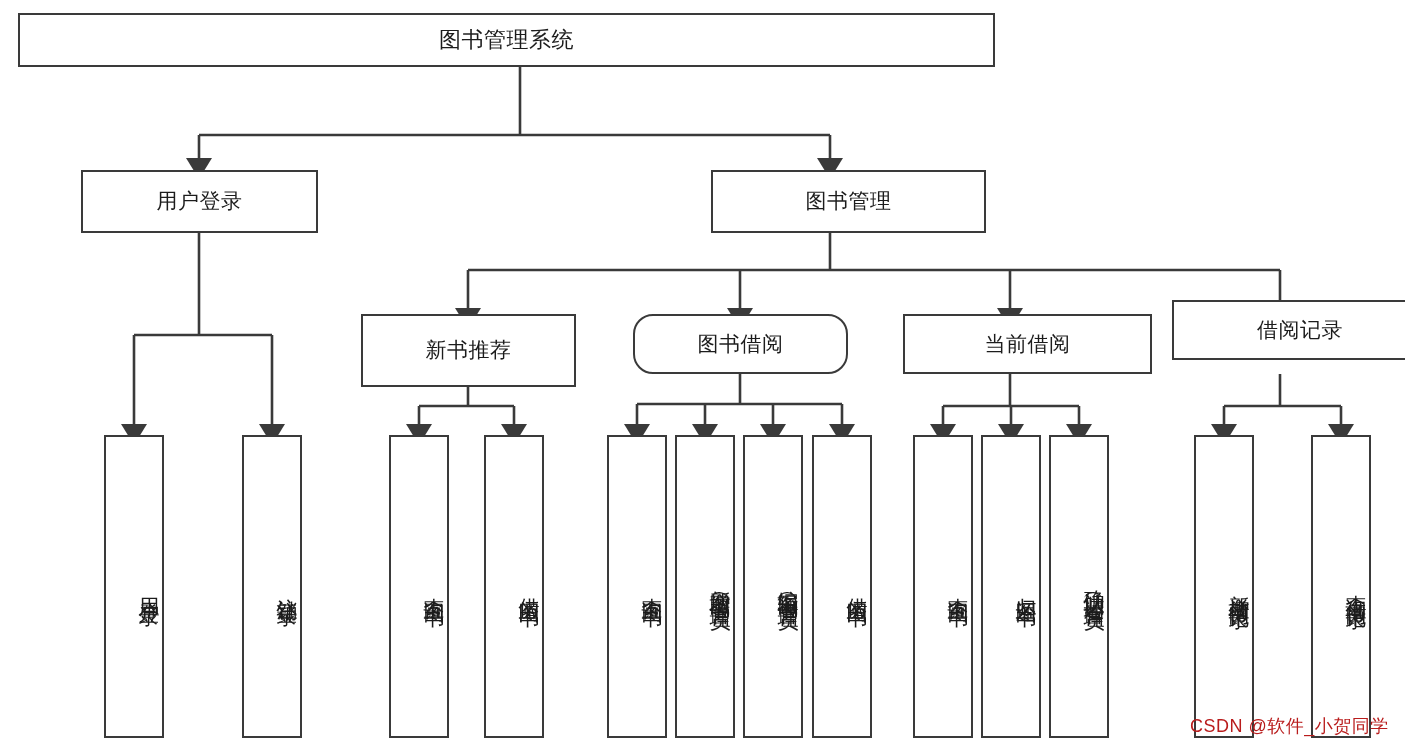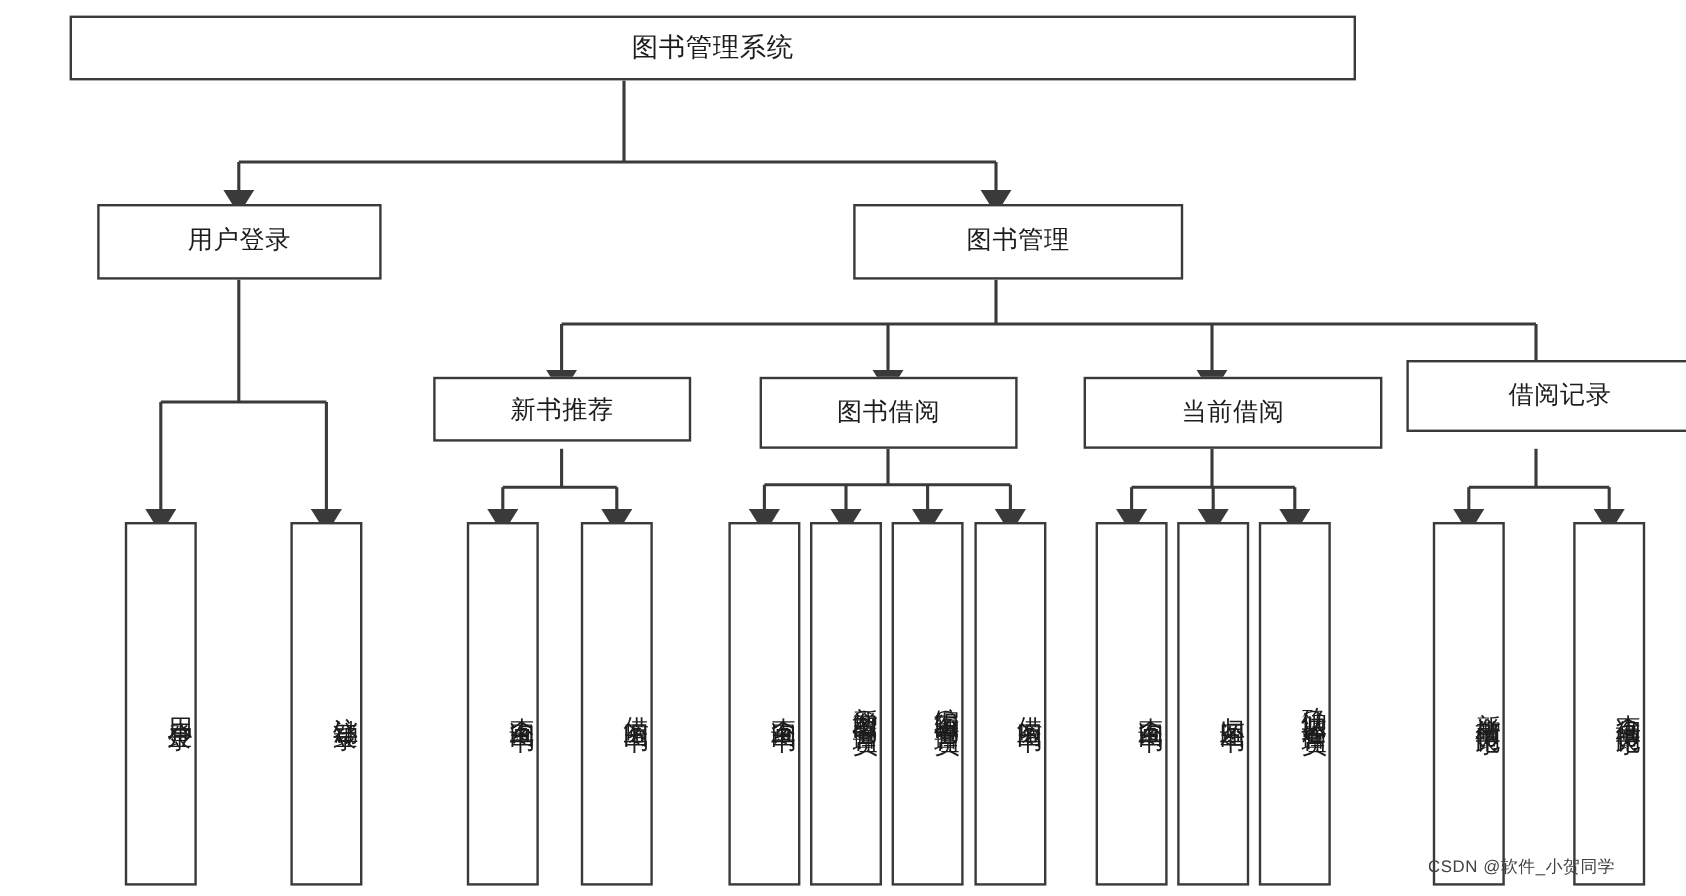--- a/index.html
+++ b/index.html
@@ -58,22 +58,22 @@
     writing-mode: vertical-rl;
     text-orientation: upright;
     display: block;
     white-space: nowrap;
   }
   .node.vert.top-align {
     align-items: flex-start;
   }
   .watermark {
     position: absolute;
-    font-size: 14px;
-    color: #404040;
+    font-size: 18px;
+    color: #b91c1c;
     white-space: nowrap;
     letter-spacing: 0.5px;
   }
 </style>
 </head>
 <body>
 
 <div id="canvas">
 
   <svg id="edges" viewBox="0 0 1405 747" xmlns="http://www.w3.org/2000/svg">
@@ -119,35 +119,35 @@
       <path d="M1011,406 L1011,428" marker-end="url(#arrow)"></path>
       <path d="M1079,406 L1079,428" marker-end="url(#arrow)"></path>
 
       <path d="M1280,374 L1280,406"></path>
       <path d="M1224,406 L1341,406"></path>
       <path d="M1224,406 L1224,428" marker-end="url(#arrow)"></path>
       <path d="M1341,406 L1341,428" marker-end="url(#arrow)"></path>
     </g>
   </svg>
 
-  <div class="node horiz root" style="left:18px; top:13px; width:1072px; height:54px;margin-left:40px;">
+  <div class="node horiz root" style="left:18px; top:13px; width:977px; height:54px;">
     <span>图书管理系统</span>
   </div>
 
   <div class="node horiz" style="left:81px; top:170px; width:237px; height:63px;">
     <span>用户登录</span>
   </div>
   <div class="node horiz" style="left:711px; top:170px; width:275px; height:63px;">
     <span>图书管理</span>
   </div>
 
-  <div class="node horiz" style="left:361px; top:314px; width:215px; height:54px;font-family:Liberation Serif, serif;">
+  <div class="node horiz" style="left:361px; top:314px; width:215px; height:73px;">
     <span>新书推荐</span>
   </div>
-  <div class="node horiz" style="left:633px; top:314px; width:215px; height:60px;">
+  <div class="node horiz" style="left:633px; top:314px; width:215px; height:60px;border-radius:20px;">
     <span>图书借阅</span>
   </div>
   <div class="node horiz" style="left:903px; top:314px; width:249px; height:60px;">
     <span>当前借阅</span>
   </div>
   <div class="node horiz" style="left:1172px; top:300px; width:256px; height:60px;text-align:center;">
     <span>借阅记录</span>
   </div>
 
   <div class="node vert" style="left:104px; top:435px; width:60px; height:303px;">

